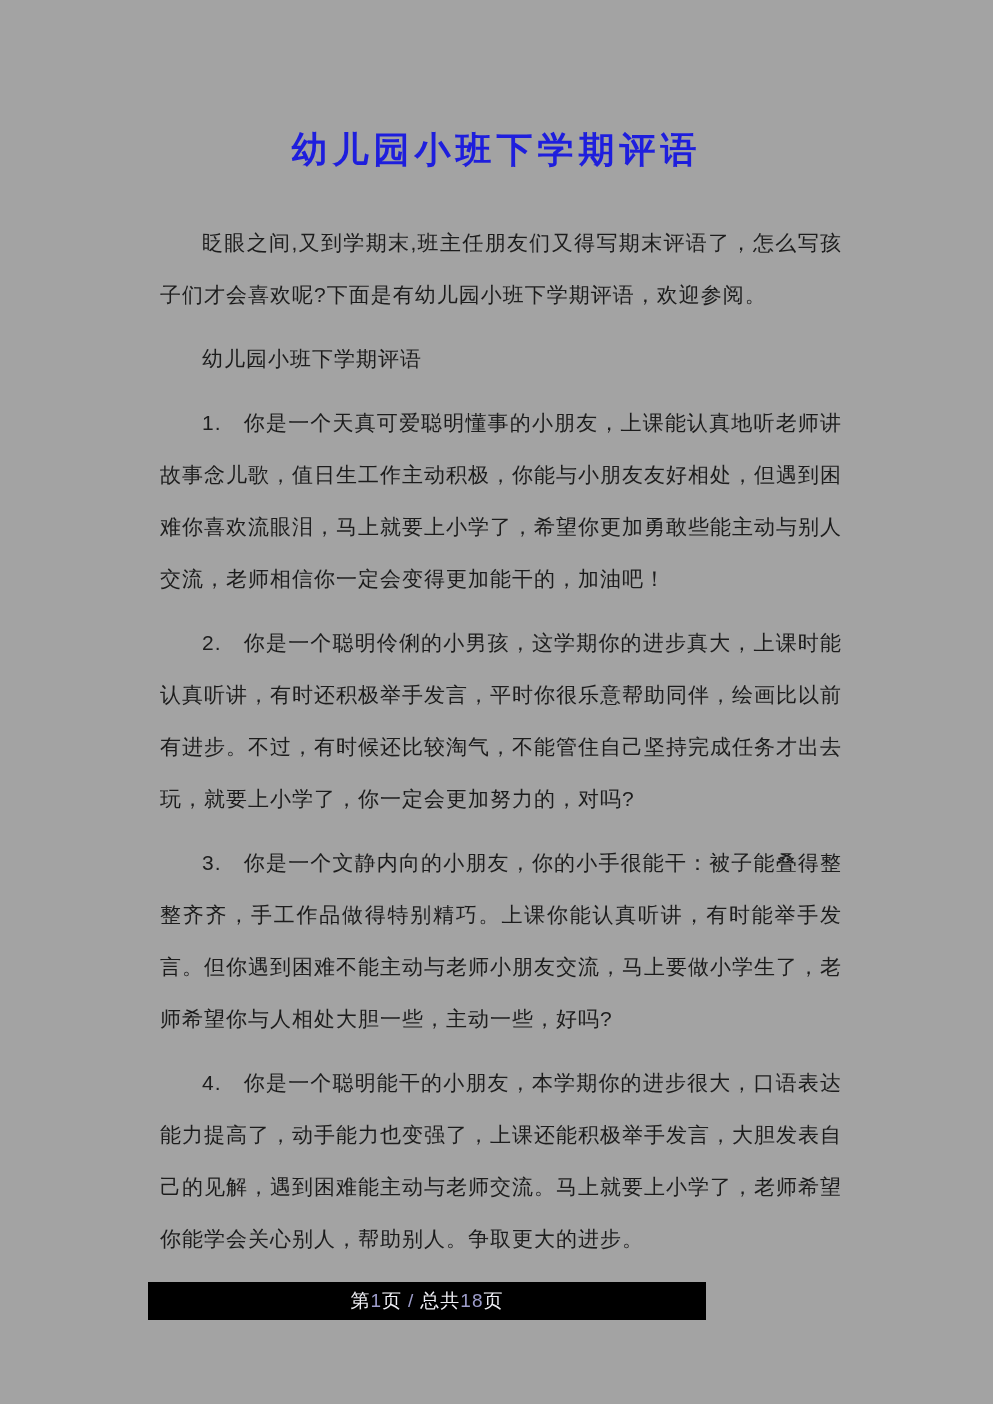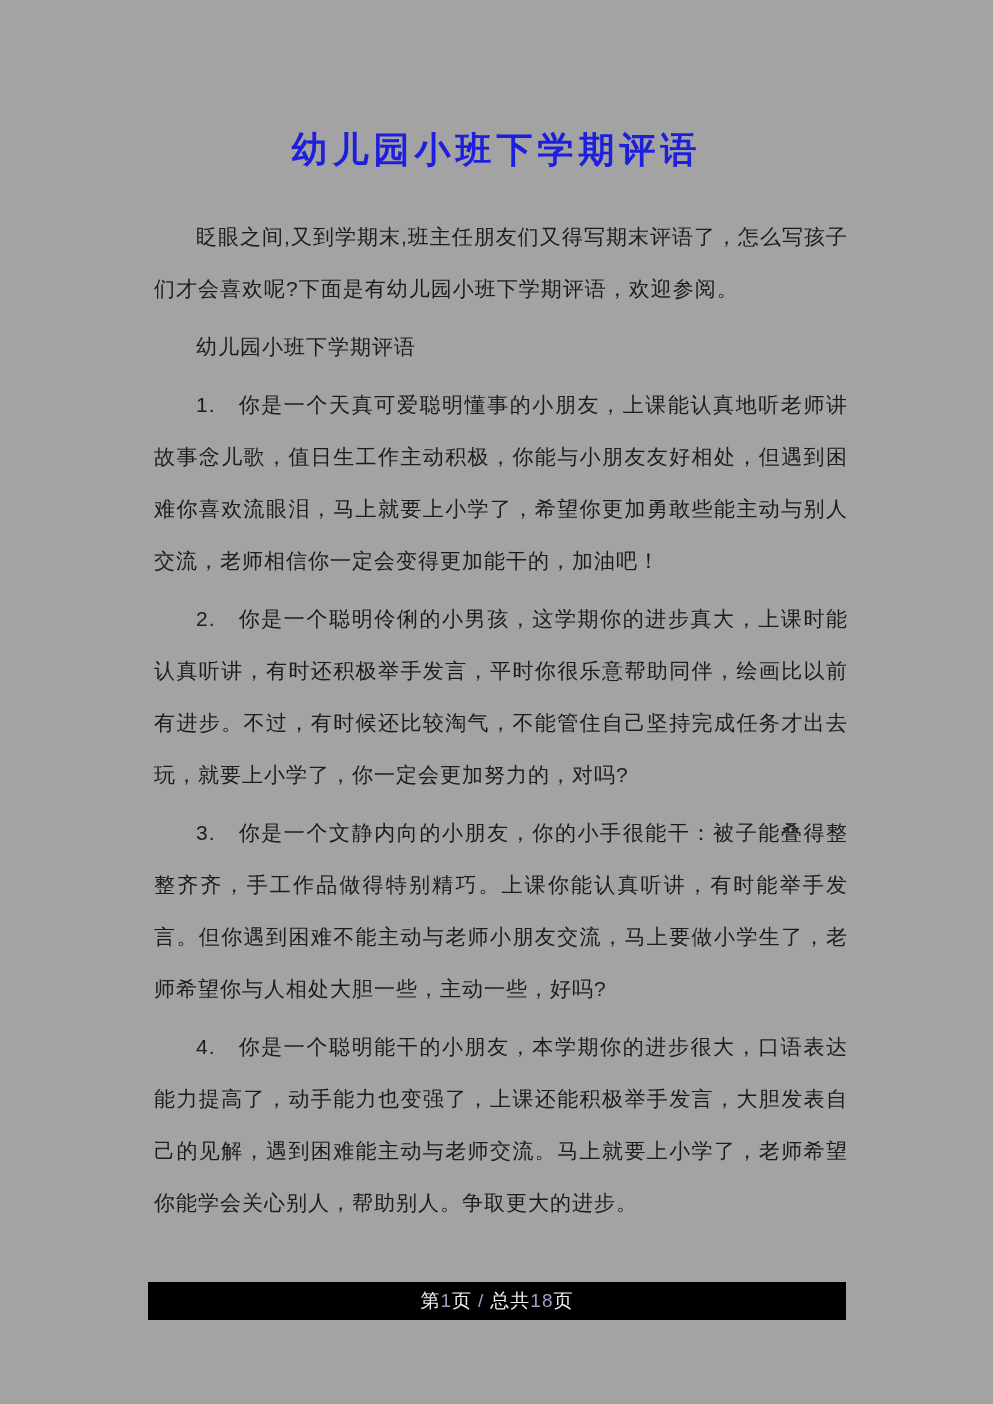--- a/index.html
+++ b/index.html
@@ -26,28 +26,28 @@
     left: 148px;
     top: 205px;
     width: 706px;
     font-size: 21px;
     line-height: 52px;
     letter-spacing: 1px;
     text-align: justify;
     color: #1c1c1c;
   }
   .content p {
-    margin: 6px;
+    margin: 12px;
     text-indent: 2em;
   }
   .page-footer {
     position: absolute;
     left: 148px;
     top: 1282px;
-    width: 698px;
+    width: 558px;
     height: 38px;
     background: #000000;
     color: #efeff5;
     font-size: 19px;
     line-height: 38px;
     text-align: center;
     letter-spacing: 1px;
   }
   .page-footer .num { color: #9d9dcb; }
   .page-footer .sep { color: #9d9dcb; padding: 0 6px; }

